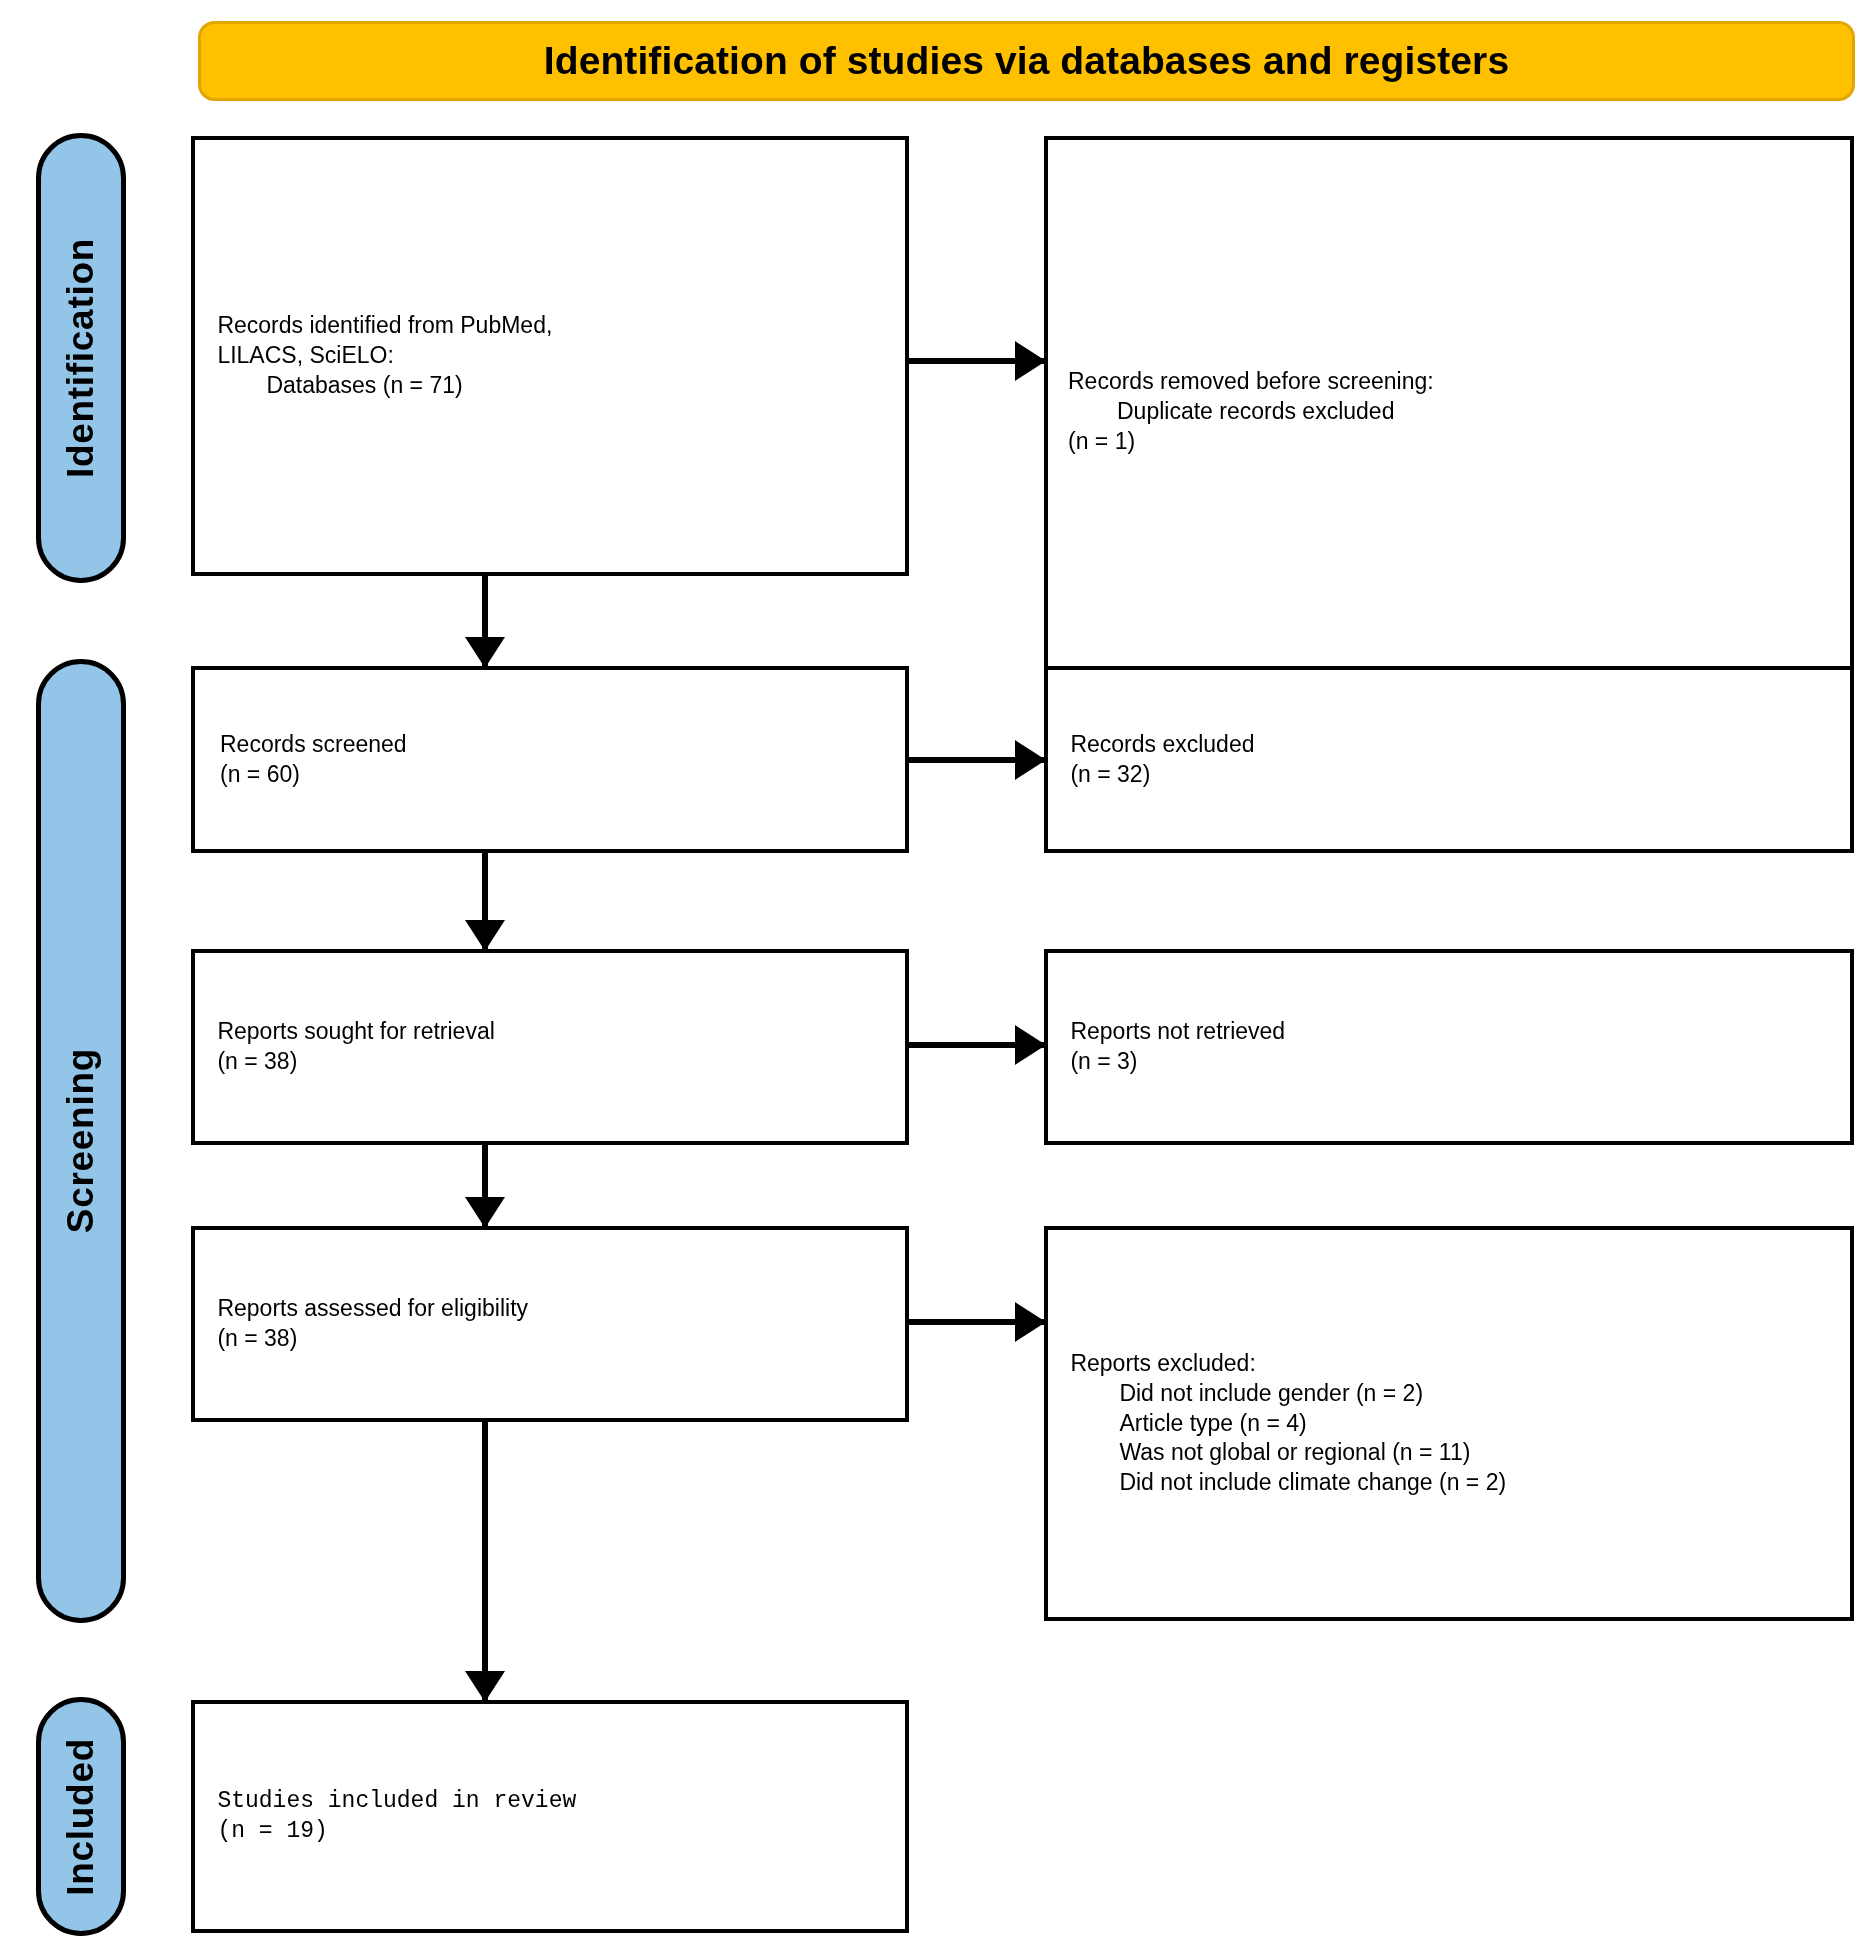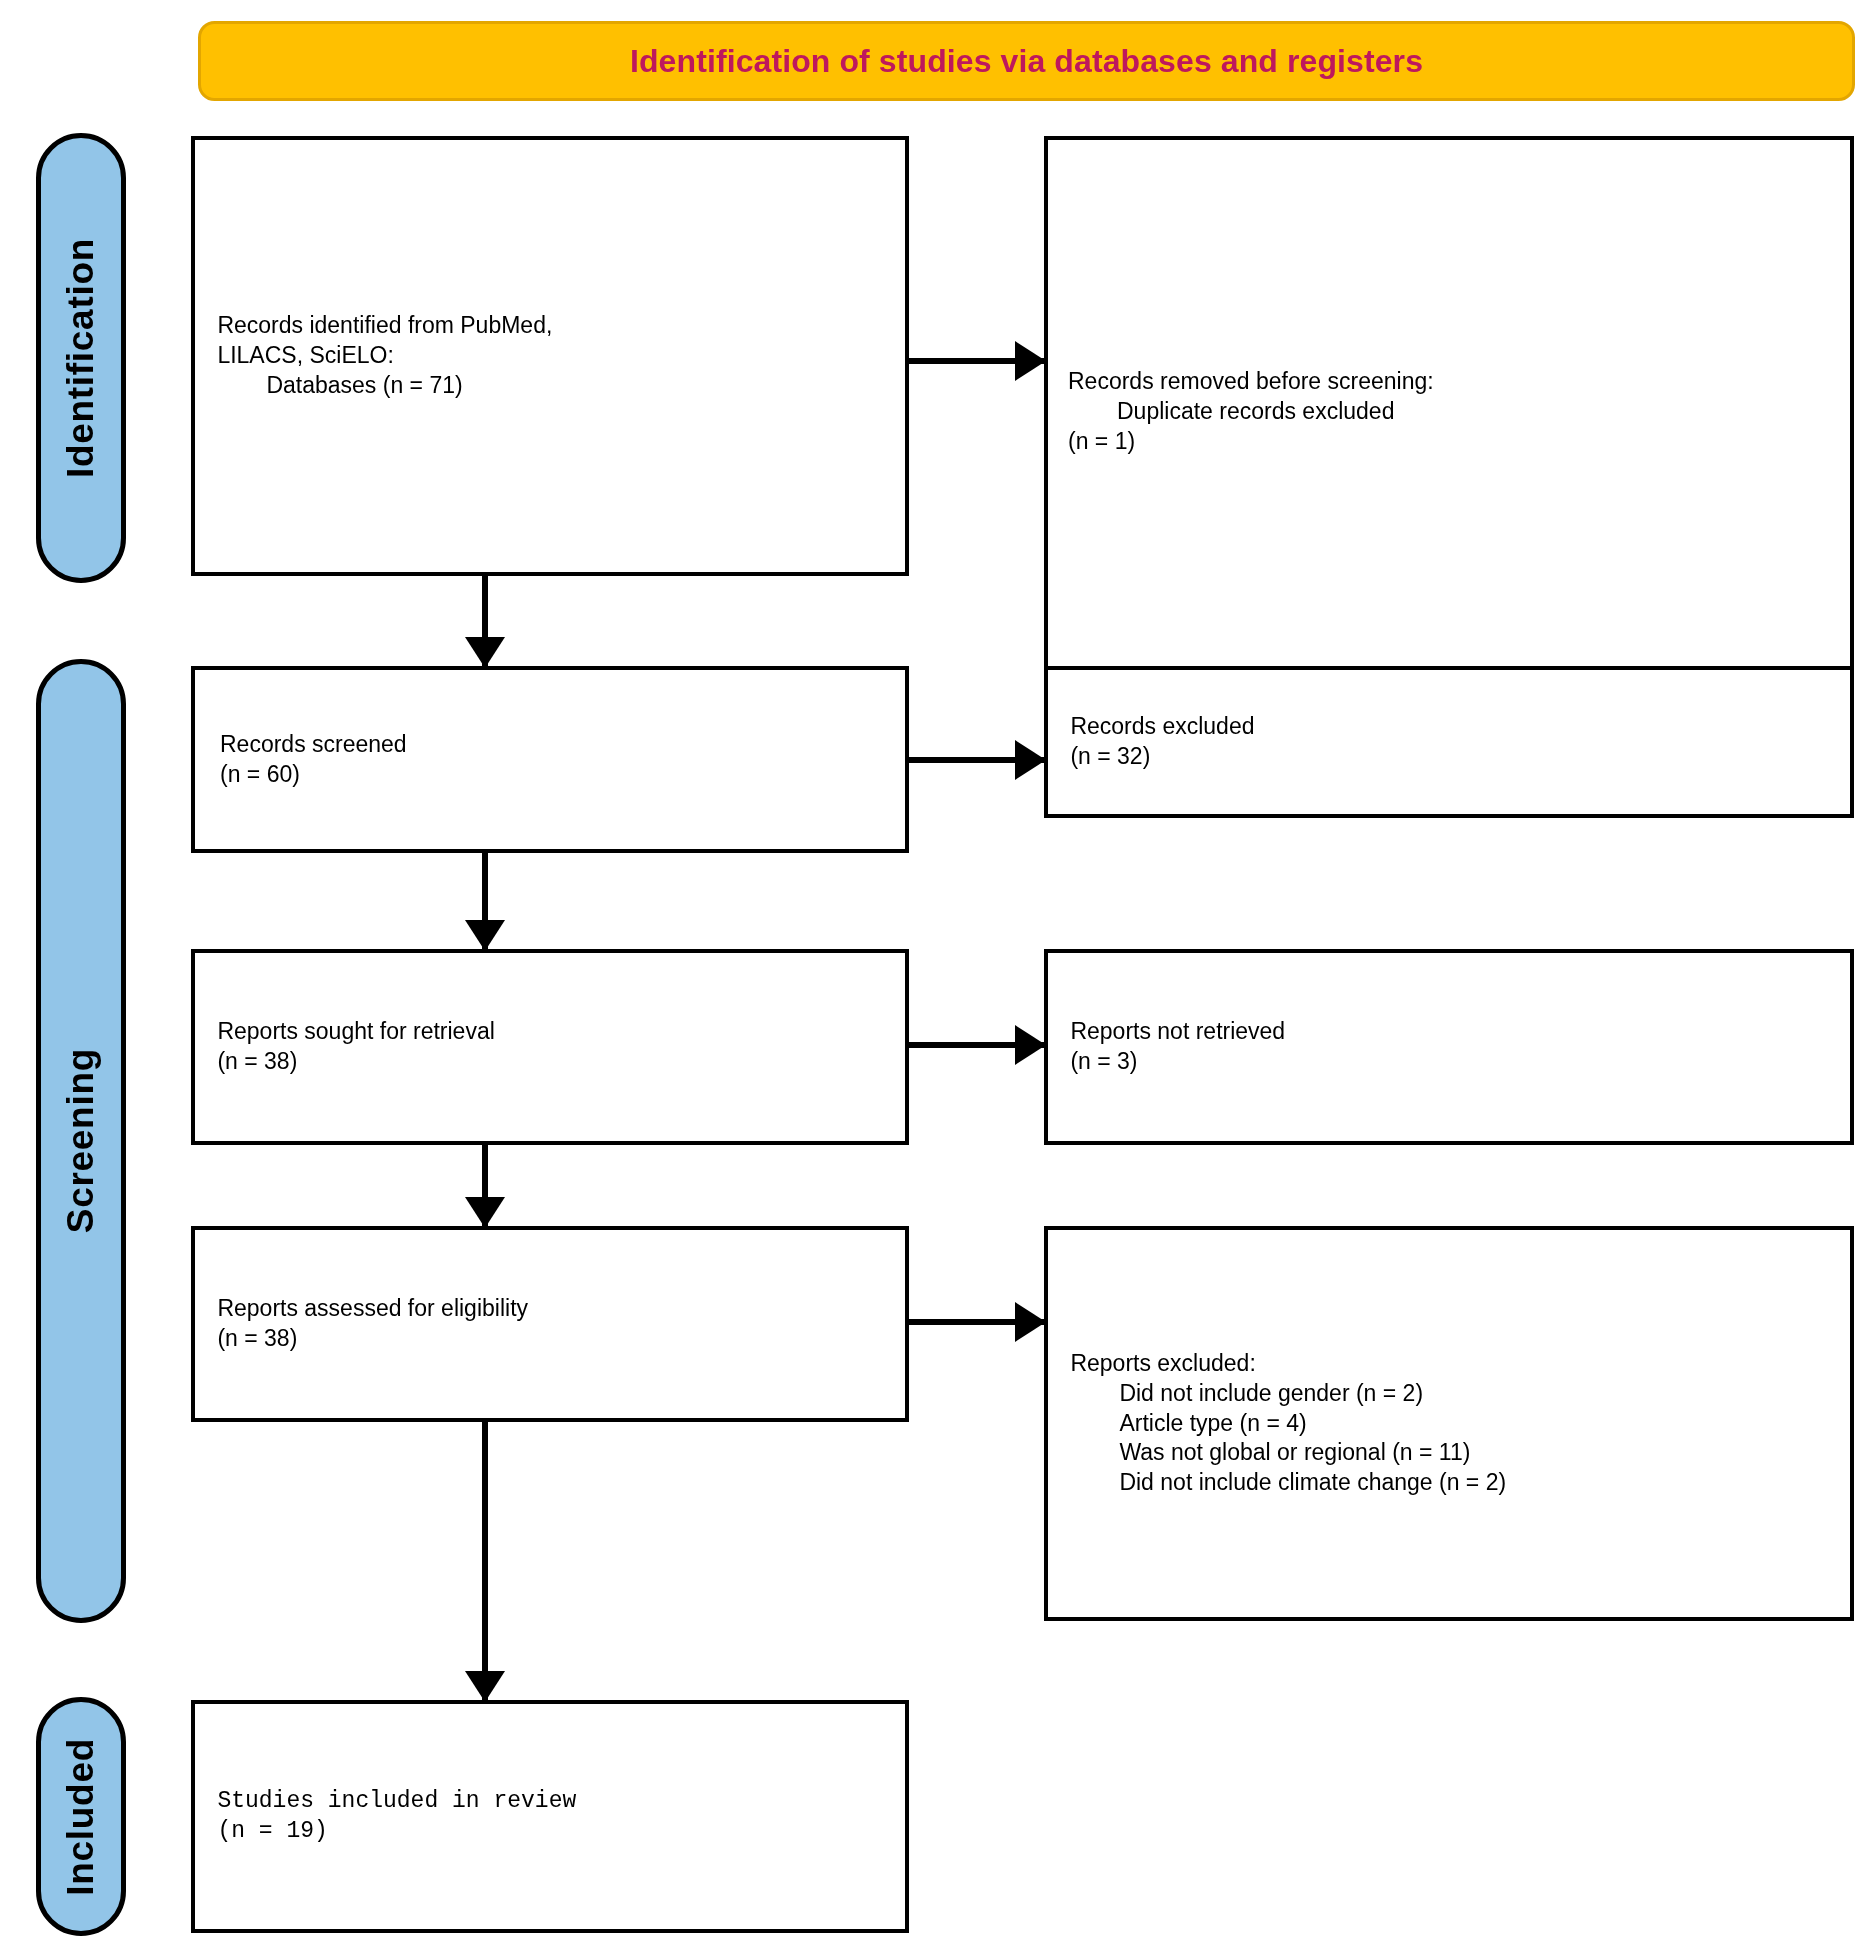--- a/index.html
+++ b/index.html
@@ -28,23 +28,23 @@
     height: 80px;
     background: var(--banner-bg, #FFC000);
     border: 3.7px solid var(--banner-br, #E3A600);
     border-radius: 16.5px;
     box-sizing: border-box;
     display: flex;
     align-items: center;
     justify-content: center;
   }
   .banner-text {
-    font-size: 32px;
+    font-size: 39px;
     font-weight: bold;
-    color: #be185d;
+    color: #000000;
     letter-spacing: 0.1px;
     white-space: nowrap;
   }
 
   
   .stage {
     position: absolute;
     left: 36px;
     width: 90px;
     background: var(--stage-bg, #92C5E8);
@@ -88,21 +88,21 @@
   .box-line.indent1 { padding-left: 49px; }
 
   
   .col-left  { left: 191px;  width: 718px; }
   
   .col-right { left: 1044px; width: 810px; }
 
   #box-identified   { top: 136px;  height: 440px; }
   #box-removed      { top: 136px;  height: 552px; padding-left: 20px; }
   #box-screened     { top: 666px;  height: 187px; padding-left: 25px; }
-  #box-excluded     { top: 666px;  height: 152px; }
+  #box-excluded     { top: 666px;  height: 187px; }
   #box-sought       { top: 949px; height: 196px; }
   #box-notretrieved { top: 949px; height: 196px; }
   #box-assessed     { top: 1226px; height: 196px; }
   #box-repexcluded  { top: 1226px; height: 395px; }
   #box-included     { top: 1700px; height: 233px; font-family: Liberation Mono, monospace; }
 
   
   .arrow-v {
     position: absolute;
     left: 482px;

